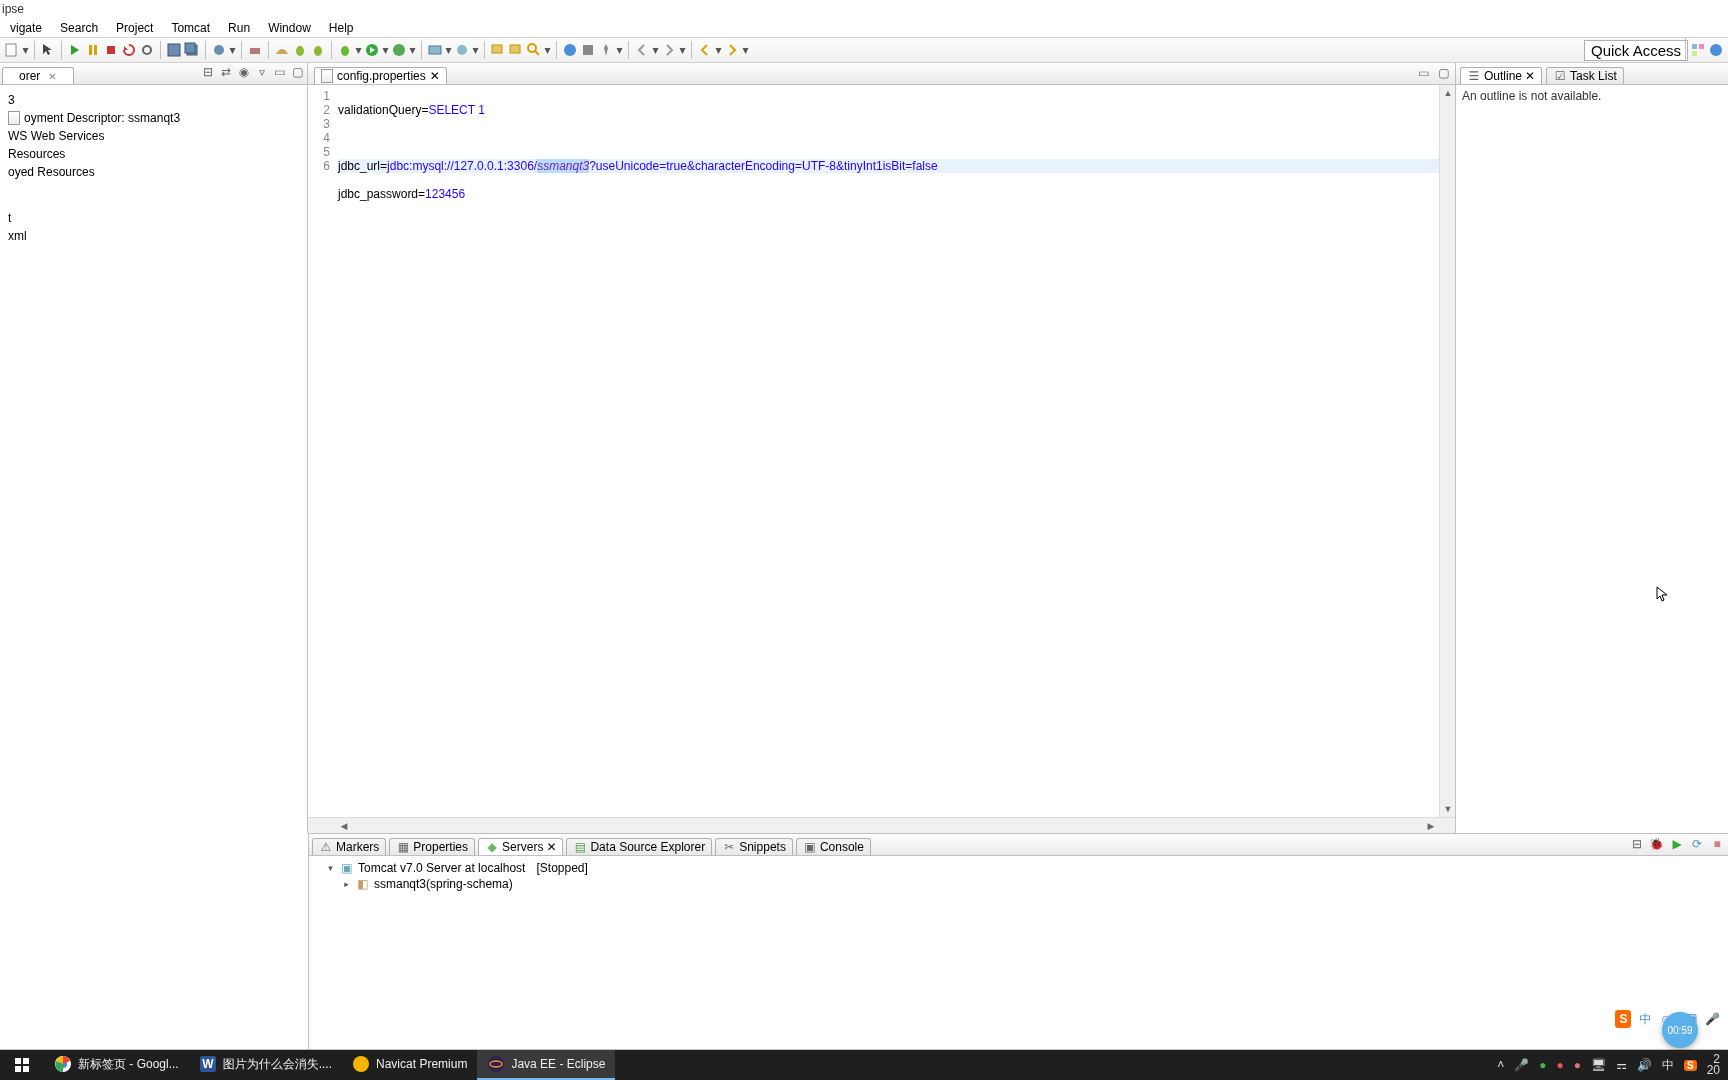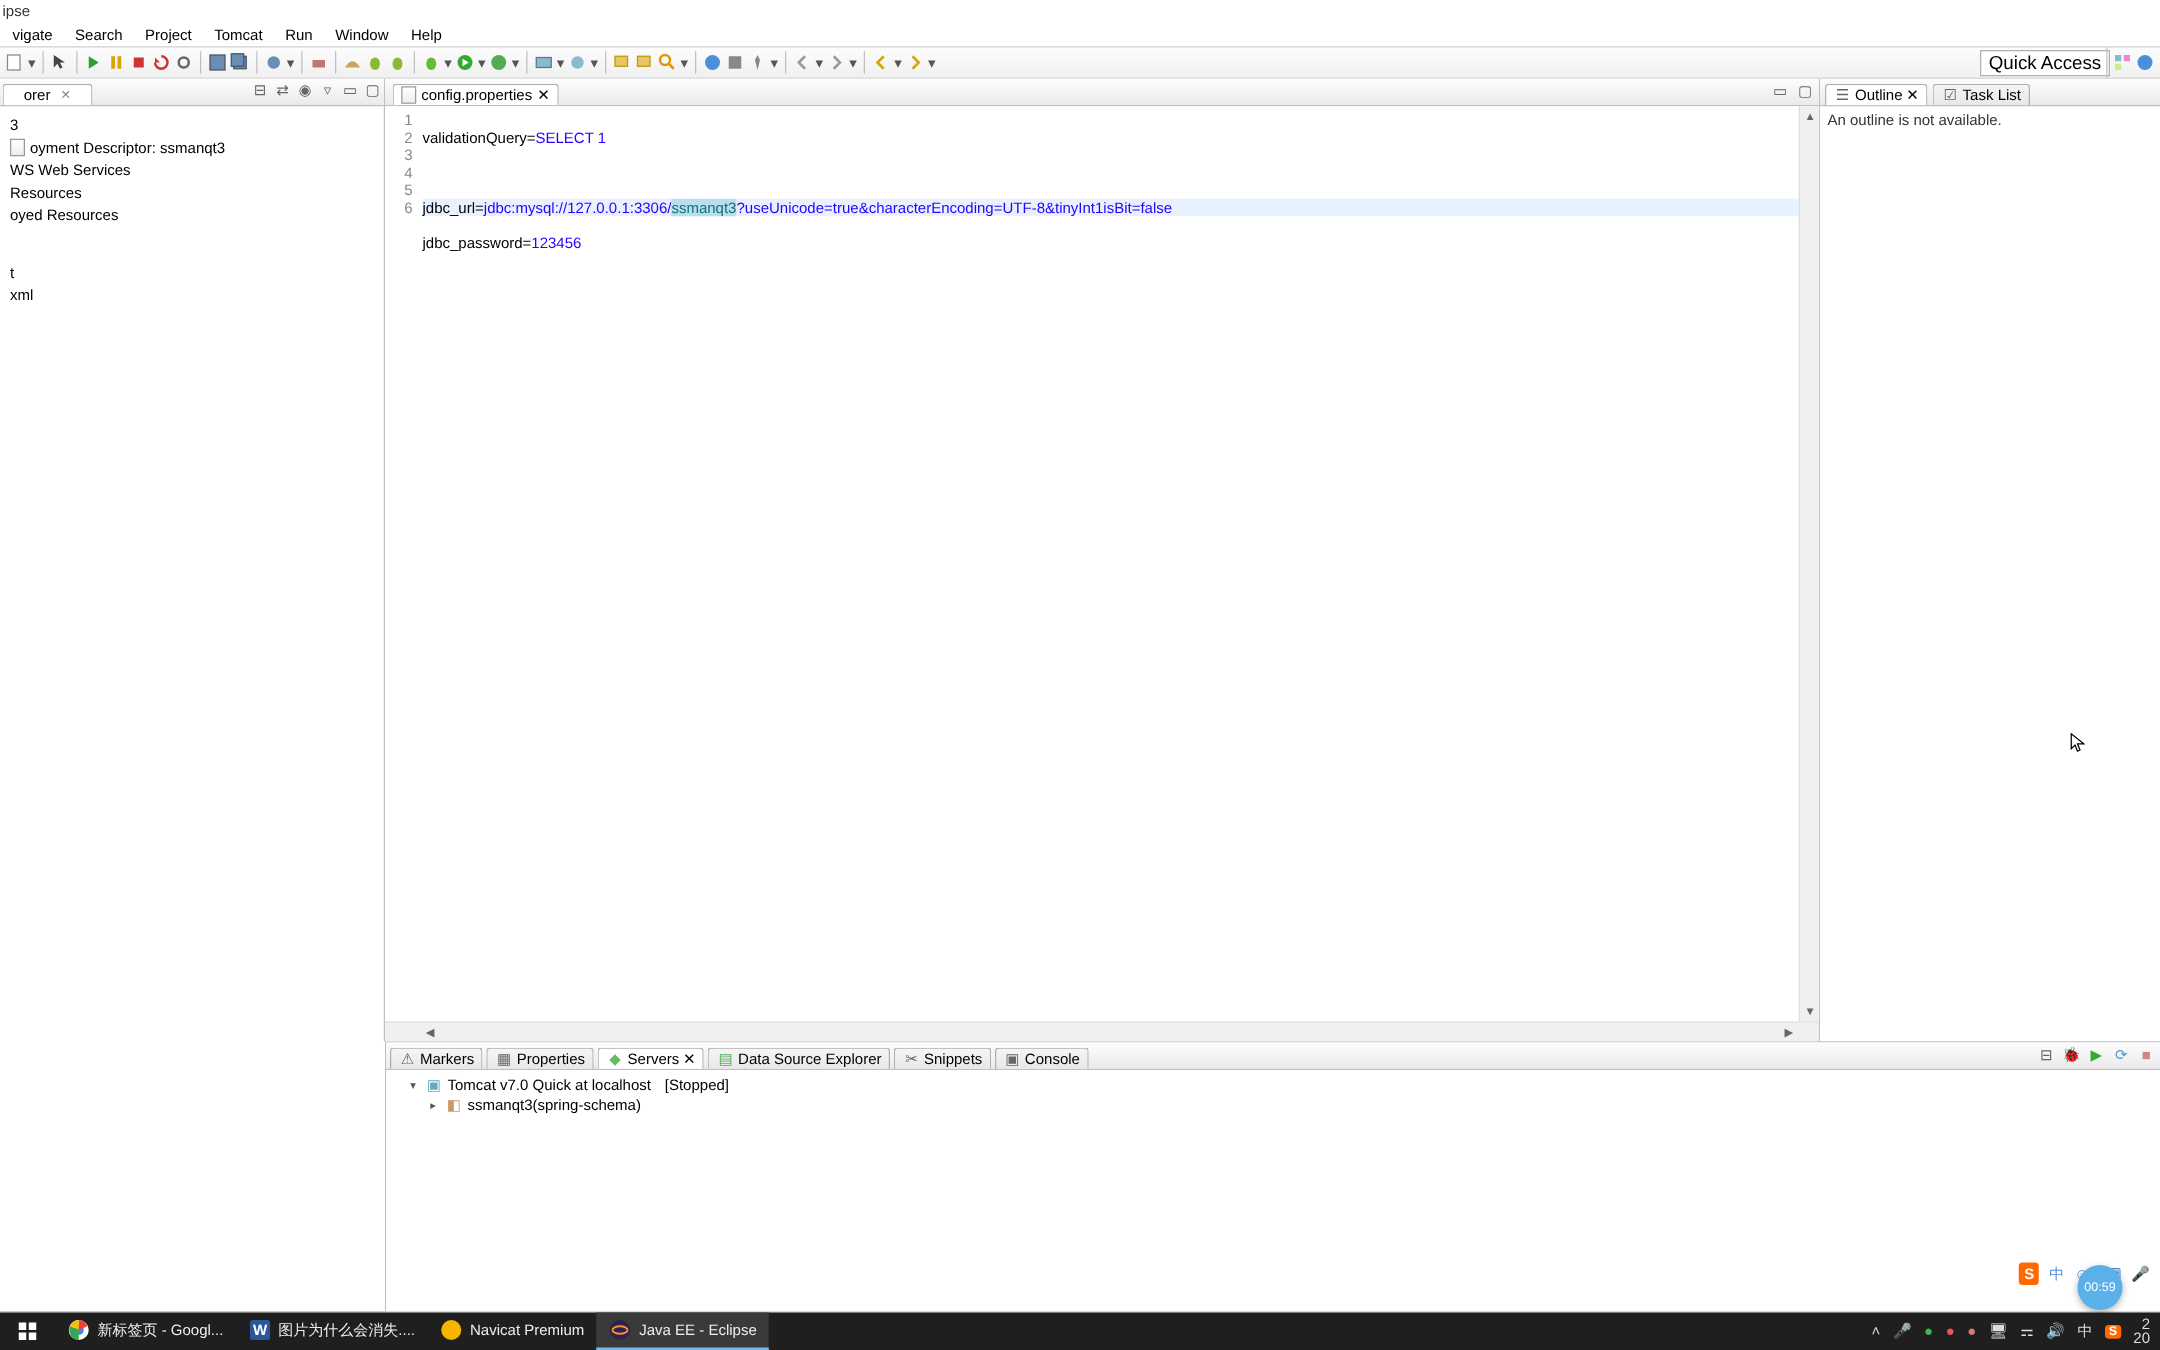--- a/index.html
+++ b/index.html
@@ -35,21 +35,21 @@
 .center-pane { flex: 1; display: flex; flex-direction: column; border-right: 1px solid #c0c0c0; }
 .editor-tabbar { height: 22px; background: linear-gradient(#fdfdfd,#eaeaea); border-bottom: 1px solid #c0c0c0; display: flex; align-items: flex-end; position: relative; }
 .editor-tab { background: #fff; border: 1px solid #b0b0b0; border-bottom: none; border-radius: 3px 3px 0 0; padding: 1px 6px; display: flex; align-items: center; gap: 4px; font-size: 11px; margin-left: 6px; }
 .editor-controls { position: absolute; right: 4px; top: 3px; display: flex; gap: 6px; }
 .editor-body { flex: 1; display: flex; background: #fff; position: relative; }
 .gutter { width: 28px; text-align: right; padding: 4px 6px 0 0; font-family: Consolas, monospace; font-size: 12px; color: #888; line-height: 14px; }
 .code { flex: 1; padding: 4px 0 0 2px; font-family: Consolas, monospace; font-size: 12px; line-height: 14px; white-space: pre; }
 .code .ln { height: 14px; }
 .kw-key { color: #000; }
 .kw-val { color: #2a00ff; }
-.kw-sel { color: #0f766e; background: #bbdcf3; }
+.kw-sel { color: #6d28d9; background: #bbdcf3; font-style: italic; }
 .highlight-line { background: #e8f2fe; }
 .v-scroll { width: 16px; background: #f0f0f0; border-left: 1px solid #ddd; position: relative; }
 .v-scroll .arrow { width: 16px; height: 16px; display: flex; align-items: center; justify-content: center; color: #666; font-size: 9px; }
 .h-scroll { height: 16px; background: #f0f0f0; border-top: 1px solid #ddd; display: flex; }
 .h-scroll .arrow { width: 16px; height: 16px; display: flex; align-items: center; justify-content: center; color: #666; font-size: 9px; }
 .h-scroll .track { flex: 1; }
 
 .right-pane { width: 272px; display: flex; flex-direction: column; }
 .right-tabbar { height: 22px; background: linear-gradient(#fdfdfd,#eaeaea); border-bottom: 1px solid #c0c0c0; display: flex; align-items: flex-end; }
 .right-tab { background: #fff; border: 1px solid #b0b0b0; border-bottom: none; border-radius: 3px 3px 0 0; padding: 1px 6px; display: flex; align-items: center; gap: 3px; font-size: 11px; margin-left: 4px; }
@@ -434,21 +434,21 @@
       <span class="mini-icon" style="color:#8b3">🐞</span>
       <span class="mini-icon" style="color:#3a3">▶</span>
       <span class="mini-icon" style="color:#59c">⟳</span>
       <span class="mini-icon" style="color:#c88">■</span>
     </div>
   </div>
   <div class="bottom-body">
     <div class="server-row">
       <span class="twisty">▾</span>
       <span class="mini-icon" style="color:#6ab">▣</span>
-      <span>Tomcat v7.0 Quick at localhost</span>&nbsp;
+      <span>Tomcat v7.0 Server at localhost</span>&nbsp;
       <span>[Stopped]</span>
     </div>
     <div class="server-row server-sub">
       <span class="twisty">▸</span>
       <span class="mini-icon" style="color:#c96">◧</span>
       <span>ssmanqt3(spring-schema)</span>
     </div>
   </div>
 </div>
 

